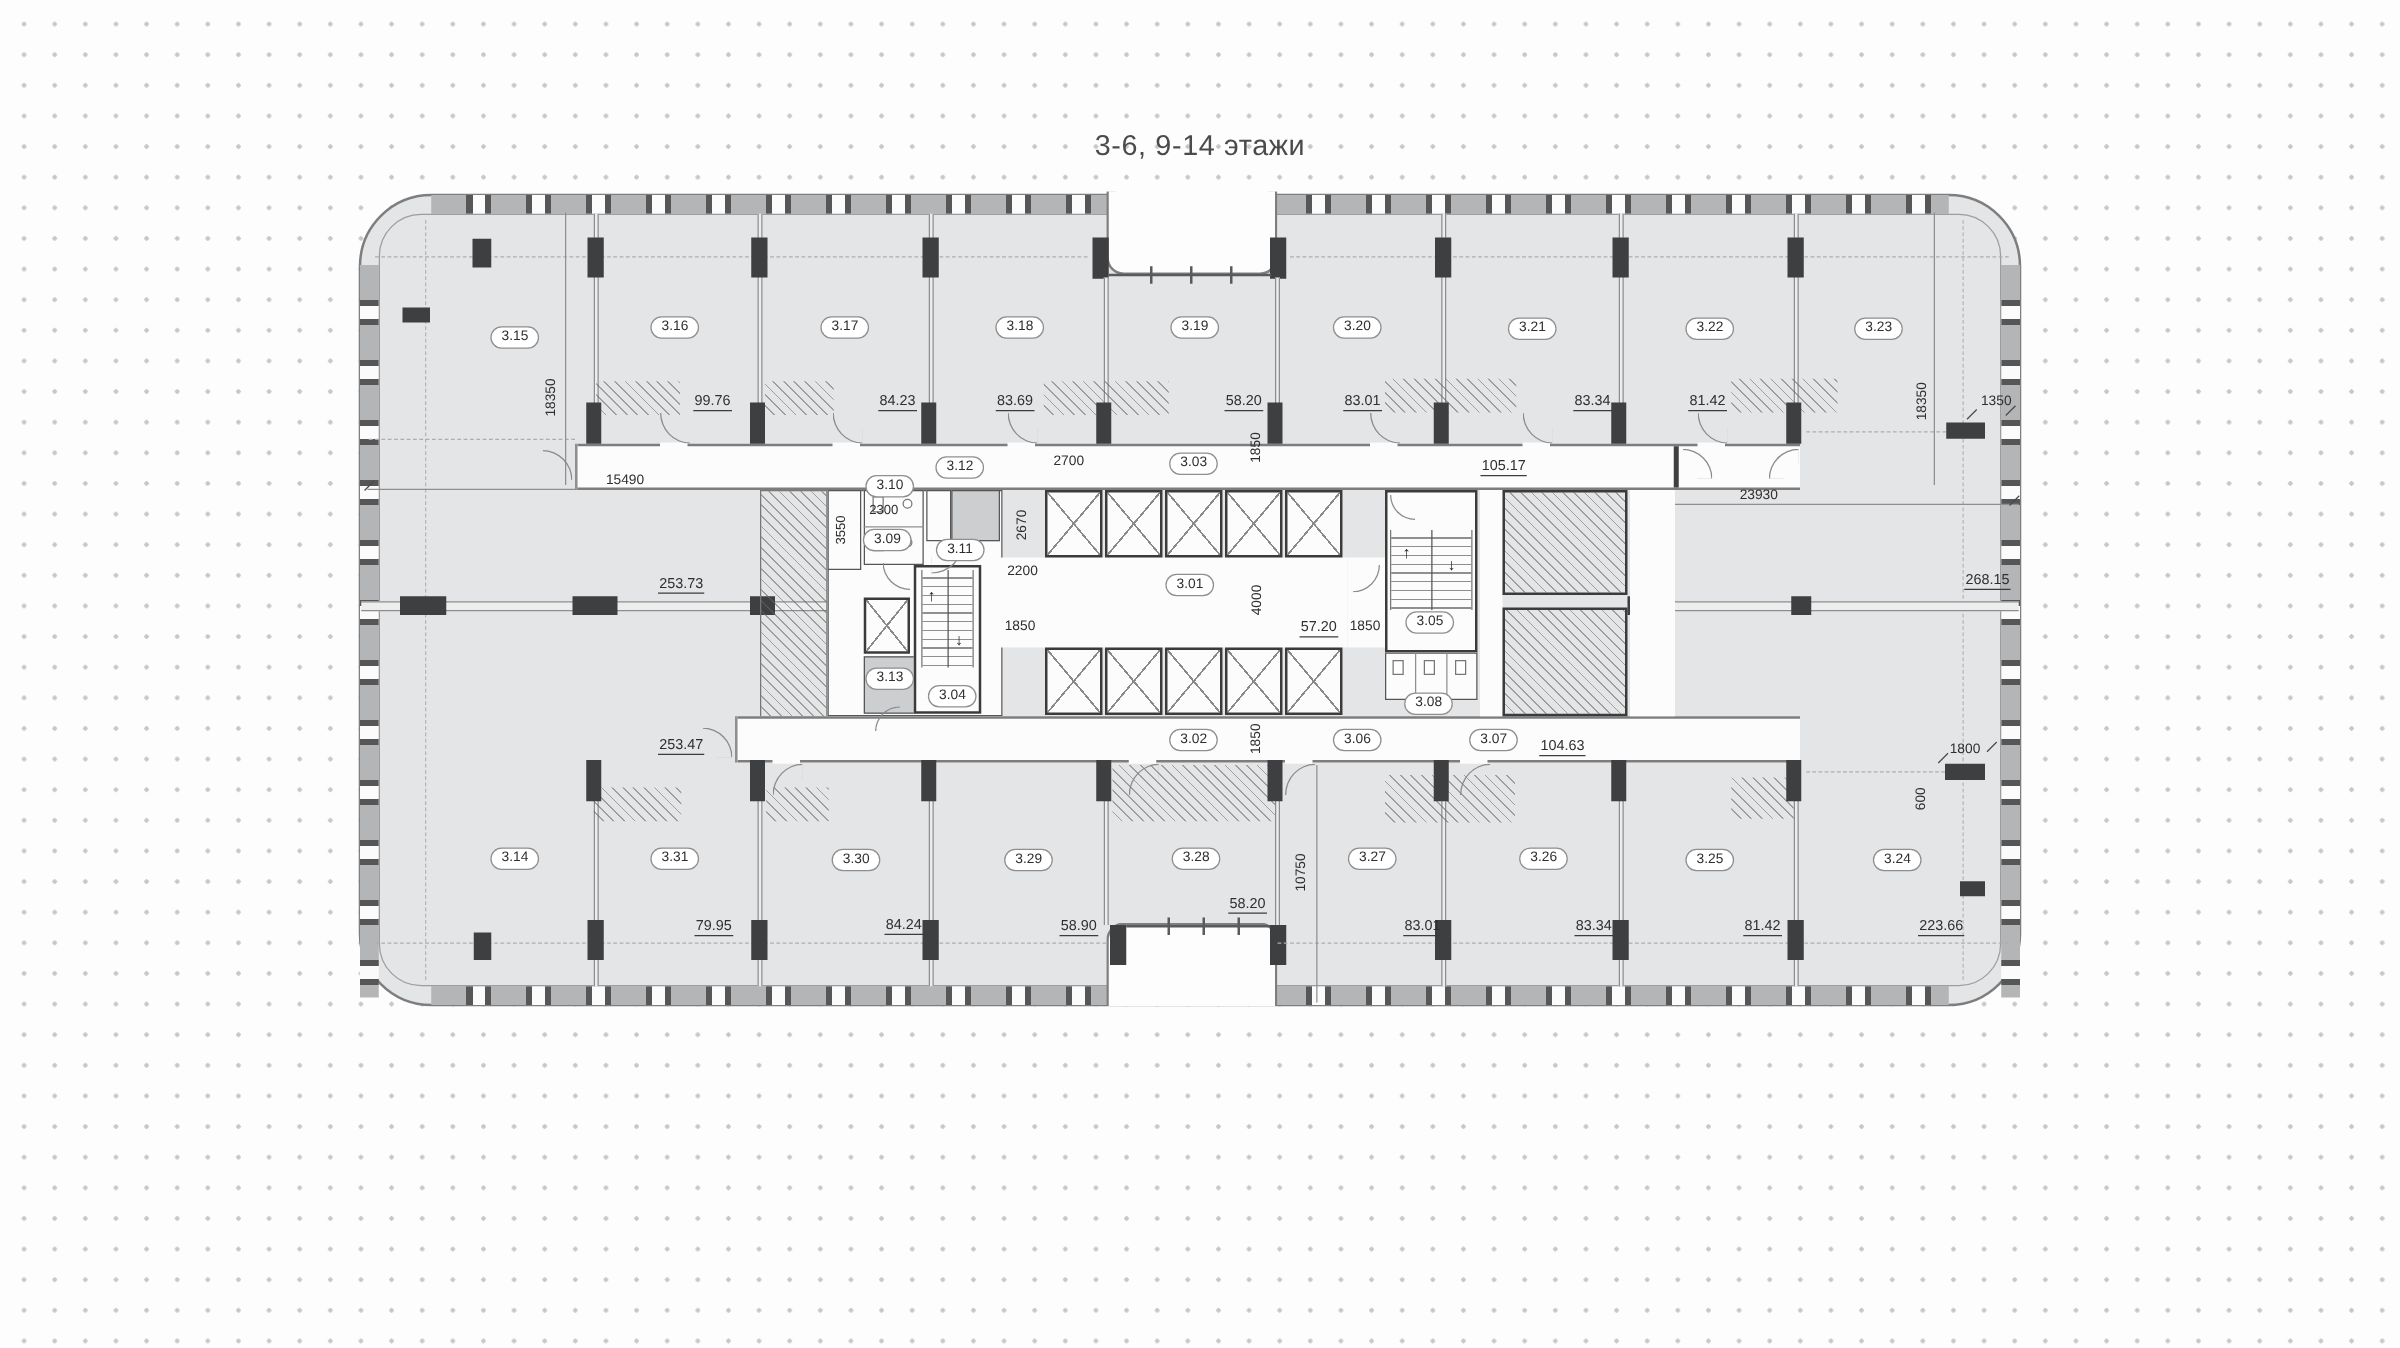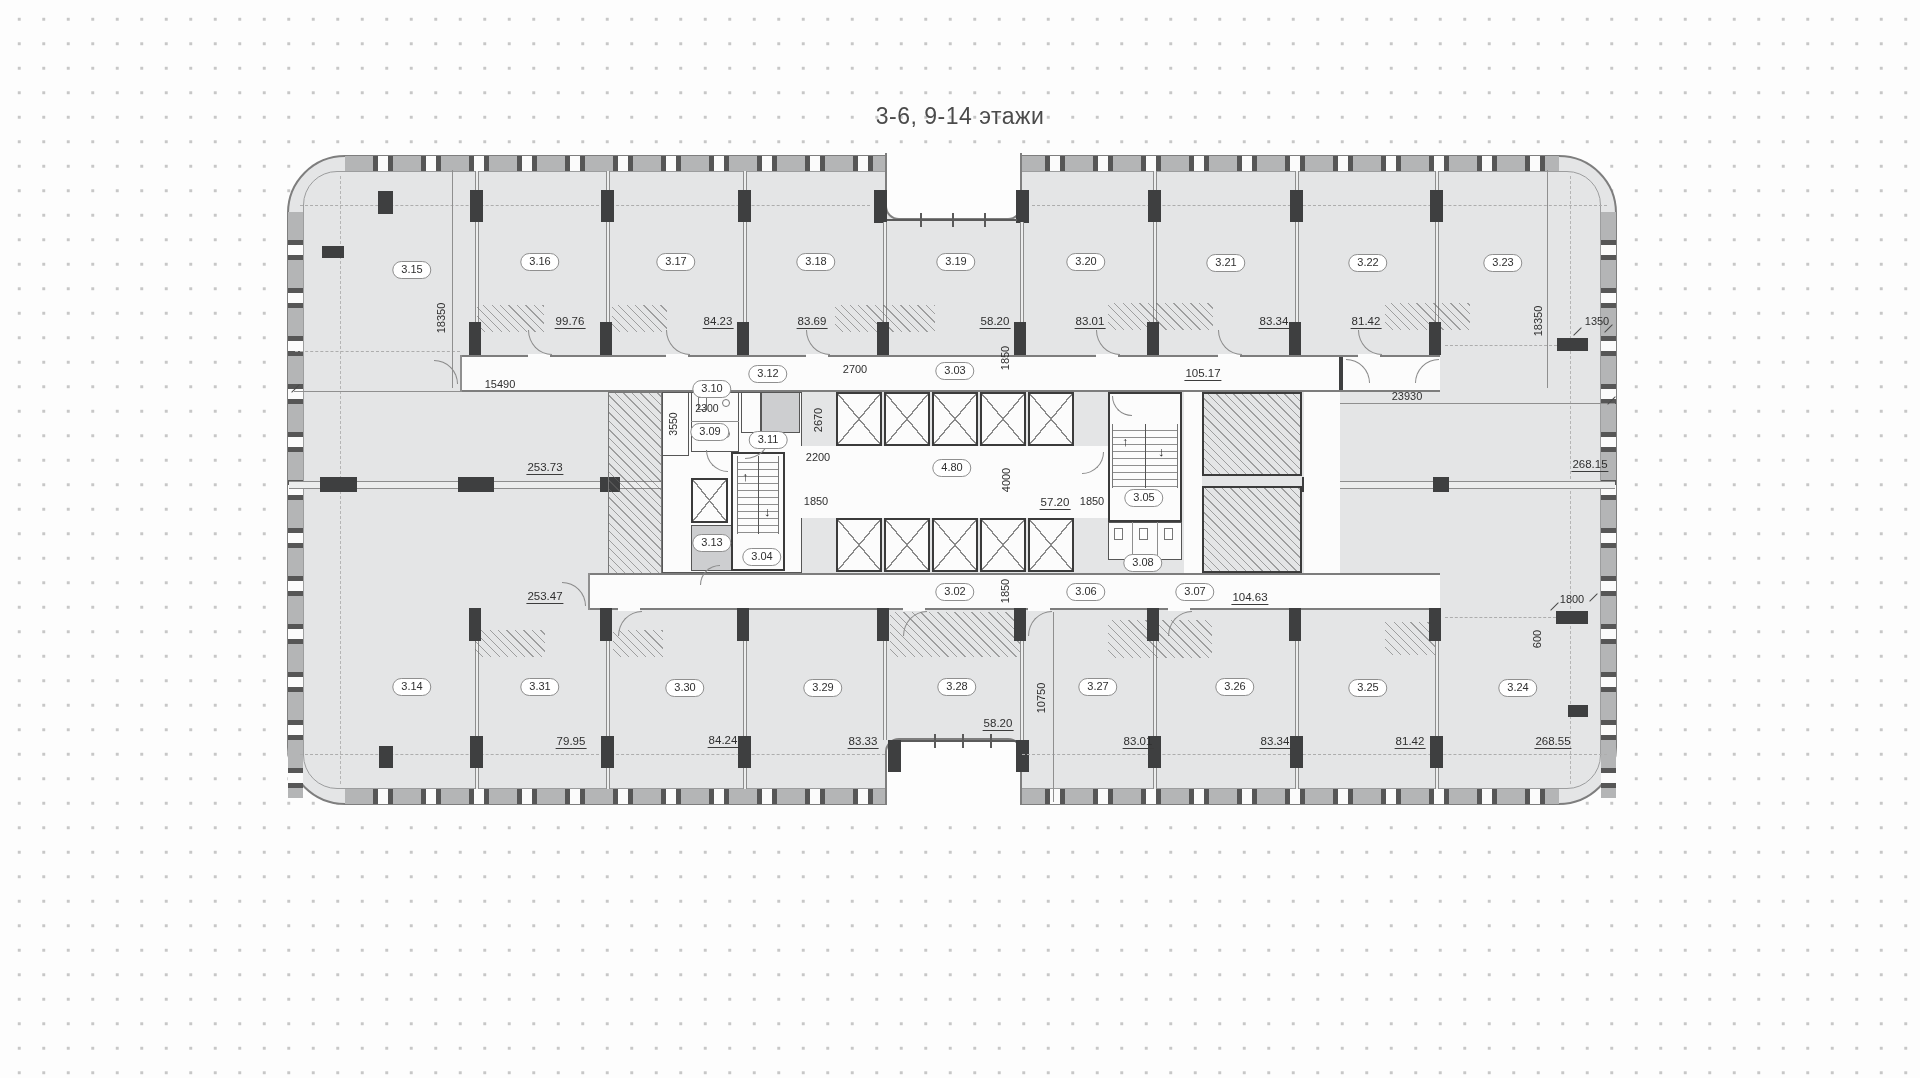--- a/index.html
+++ b/index.html
@@ -285,45 +285,45 @@
   <div class="a oval" style="left:1368px;top:688px">3.25</div>
   <div class="a oval" style="left:1518px;top:688px">3.24</div>
 
   <div class="a oval" style="left:712px;top:389px">3.10</div>
   <div class="a oval" style="left:768px;top:374px">3.12</div>
   <div class="a oval" style="left:710px;top:432px">3.09</div>
   <div class="a oval" style="left:768px;top:440px">3.11</div>
   <div class="a oval" style="left:712px;top:543px">3.13</div>
   <div class="a oval" style="left:762px;top:557px">3.04</div>
   <div class="a oval" style="left:955px;top:371px">3.03</div>
-  <div class="a oval" style="left:952px;top:468px">4.80</div>
+  <div class="a oval" style="left:952px;top:468px">3.01</div>
   <div class="a oval" style="left:1144px;top:498px">3.05</div>
   <div class="a oval" style="left:1143px;top:563px">3.08</div>
   <div class="a oval" style="left:955px;top:592px">3.02</div>
   <div class="a oval" style="left:1086px;top:592px">3.06</div>
   <div class="a oval" style="left:1195px;top:592px">3.07</div>
 
   <div class="a areaN" style="left:570px;top:322px">99.76</div>
   <div class="a areaN" style="left:718px;top:322px">84.23</div>
   <div class="a areaN" style="left:812px;top:322px">83.69</div>
   <div class="a areaN" style="left:995px;top:322px">58.20</div>
   <div class="a areaN" style="left:1090px;top:322px">83.01</div>
   <div class="a areaN" style="left:1274px;top:322px">83.34</div>
   <div class="a areaN" style="left:1366px;top:322px">81.42</div>
   <div class="a areaN" style="left:545px;top:468px">253.73</div>
   <div class="a areaN" style="left:1590px;top:465px">268.15</div>
   <div class="a areaN" style="left:545px;top:597px">253.47</div>
   <div class="a areaN" style="left:571px;top:742px">79.95</div>
   <div class="a areaN" style="left:723px;top:741px">84.24</div>
-  <div class="a areaN" style="left:863px;top:742px">83.33</div>
+  <div class="a areaN" style="left:863px;top:742px">58.90</div>
   <div class="a areaN" style="left:998px;top:724px">58.20</div>
   <div class="a areaN" style="left:1138px;top:742px">83.01</div>
   <div class="a areaN" style="left:1275px;top:742px">83.34</div>
   <div class="a areaN" style="left:1410px;top:742px">81.42</div>
-  <div class="a areaN" style="left:1553px;top:742px">268.55</div>
+  <div class="a areaN" style="left:1553px;top:742px">223.66</div>
   <div class="a areaN" style="left:1055px;top:503px">57.20</div>
   <div class="a areaN" style="left:1203px;top:374px">105.17</div>
   <div class="a areaN" style="left:1250px;top:598px">104.63</div>
 
   <div class="a dimv" style="left:441px;top:318px">18350</div>
   <div class="a dim" style="left:500px;top:384px">15490</div>
   <div class="a dim" style="left:707px;top:408px;font-size:10.5px">2300</div>
   <div class="a dimv" style="left:673px;top:424px;font-size:10.5px">3550</div>
   <div class="a dim" style="left:855px;top:369px">2700</div>
   <div class="a dimv" style="left:818px;top:420px">2670</div>

